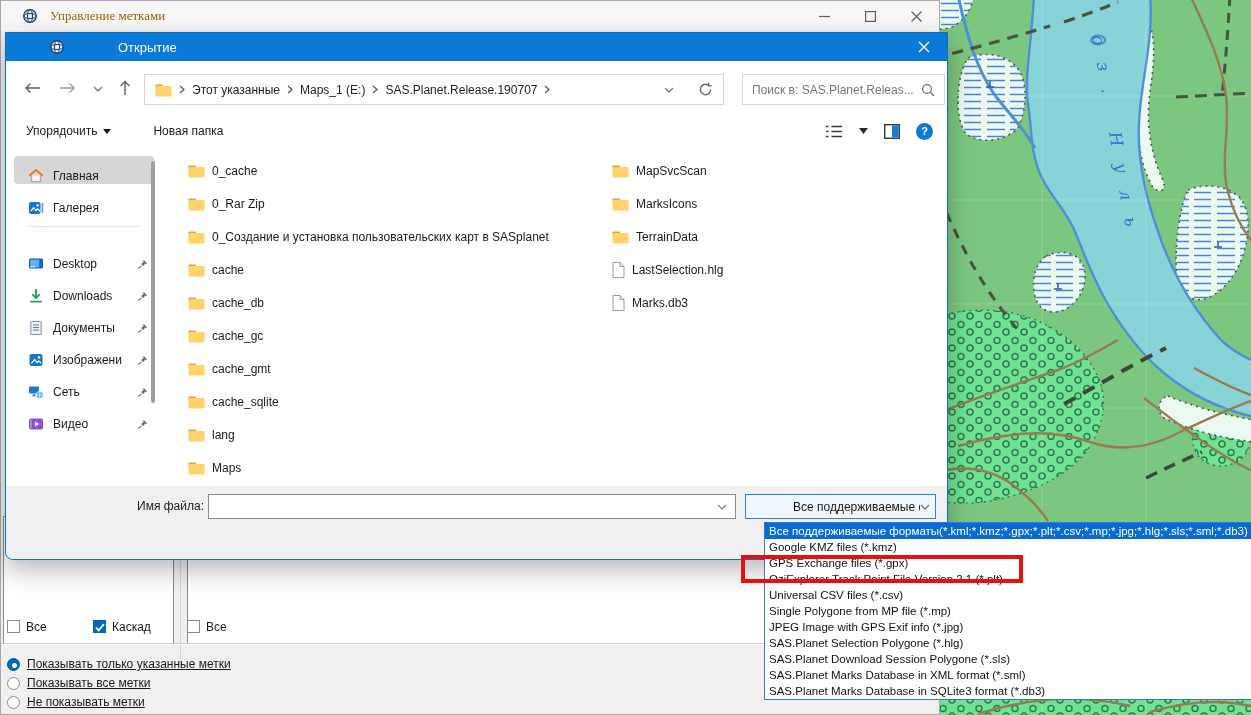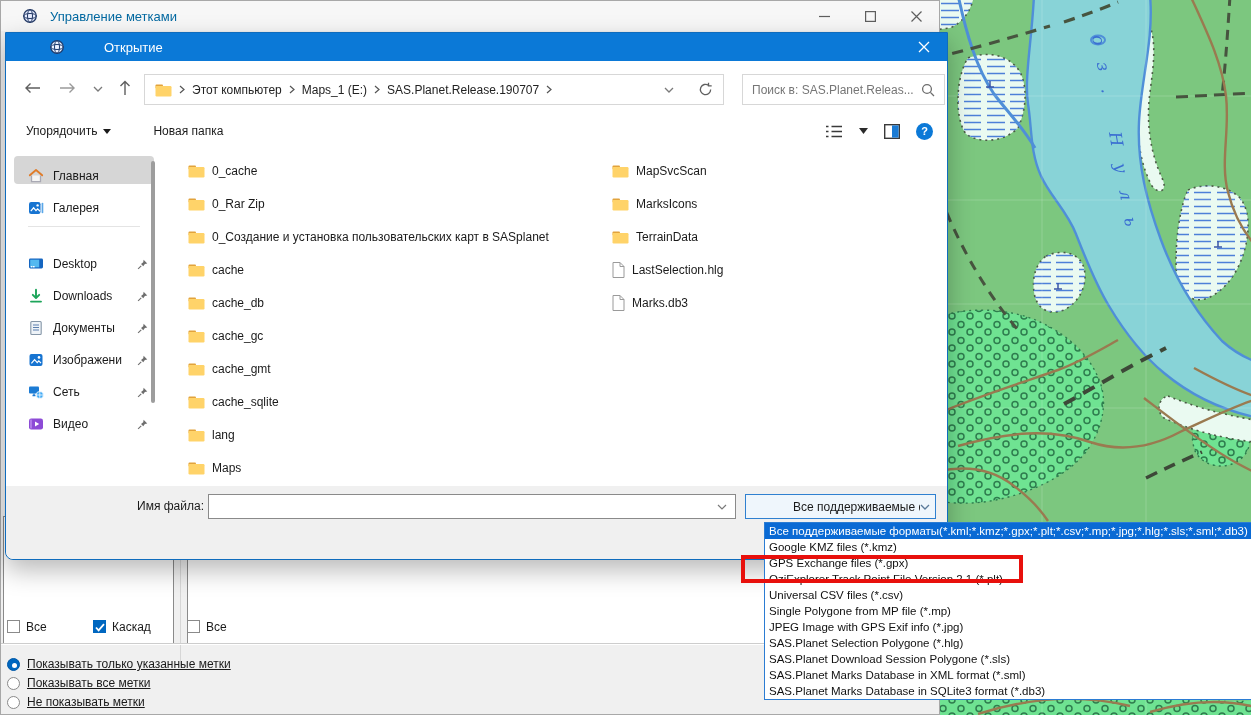--- a/index.html
+++ b/index.html
@@ -4,21 +4,21 @@
 <style>
   * { margin:0; padding:0; box-sizing:border-box; }
   body { font-family:"Liberation Sans",sans-serif; background:#fff; }
   .stage { position:relative; width:1251px; height:715px; overflow:hidden; background:#fff; font-size:12px; color:#1a1a1a; }
 
   
   .map { position:absolute; left:938px; top:0; width:313px; height:715px; z-index:0; }
 
   
   .mainwin { position:absolute; left:0; top:0; width:940px; height:715px; background:#f0f0f0; border:1px solid #a8a8a8; z-index:1; }
-  .mw-titlebar { position:absolute; left:0; top:0; right:0; height:30px; background:#f7f7f7; display:flex; align-items:center; color:#0369a1; }
+  .mw-titlebar { position:absolute; left:0; top:0; right:0; height:30px; background:#f7f7f7; display:flex; align-items:center; color:#a16207;font-family:Liberation Serif, serif; }
   .mw-icon { margin-left:21px; line-height:0; }
   .mw-title { margin-left:12px; font-size:13px; }
   .mw-controls { position:absolute; right:0; top:0; height:30px; display:flex; }
   .mw-btn { width:46px; height:30px; display:flex; align-items:center; justify-content:center; color:#5f5f5f; }
   .mw-body { position:absolute; left:0; top:30px; right:0; bottom:0; background:#f0f0f0; }
   .listbox { position:absolute; background:#fff; border:1px solid #8a8a8a; }
   .lb-left  { left:2px; top:485px; width:171px; height:128px; }
   .lb-right { left:186px; top:485px; width:749px; height:128px; }
   .lb-split { position:absolute; left:179px; top:485px; width:1px; height:150px; background:#d6d6d6; }
   .cb { position:absolute; display:flex; align-items:center; gap:6px; height:15px; }
@@ -28,21 +28,21 @@
   .mw-sep { position:absolute; left:0; right:0; top:612px; border-top:1px solid #cdcdcd; border-bottom:1px solid #ffffff; }
   .radio { position:absolute; display:flex; align-items:center; gap:7px; height:16px;text-decoration:underline; }
   .radio-dot { width:13px; height:13px; border-radius:50%; border:1px solid #8a8a8a; background:#fff; flex:0 0 auto; position:relative; }
   .radio-dot.sel { background:#0067c0; border-color:#0059a8; }
   .radio-dot.sel::after { content:""; position:absolute; left:4px; top:4px; width:5px; height:5px; border-radius:50%; background:#fff; }
 
   
   .dialog { position:absolute; left:5px; top:32px; width:943px; height:528px; background:#fff; border:1px solid #0f6cbd; border-radius:0 0 8px 8px; box-shadow:0 10px 26px rgba(0,0,0,.28); z-index:2; }
   .dlg-titlebar { position:relative; height:28px; background:#0b79d7; display:flex; align-items:center; color:#fff; border-radius:0; }
   .dlg-icon { margin-left:43px; line-height:0; }
-  .dlg-title { margin-left:39px; font-size:13px; }
+  .dlg-title { margin-left:53px; font-size:13px; }
   .dlg-close { position:absolute; right:4px; top:0; width:38px; height:28px; display:flex; align-items:center; justify-content:center; }
   .dlg-nav { position:relative; height:52px; background:#fff; }
   .nav-ico { position:absolute; top:21px; line-height:0; }
   .crumbbox { position:absolute; left:138px; top:13px; width:580px; height:31px; border:1px solid #d7d7d7; display:flex; align-items:center; padding:0 10px; gap:7px; }
   .crumb { color:#222; white-space:nowrap; }
   .crumb-right { margin-left:auto; display:flex; align-items:center; gap:24px; }
   .searchbox { position:absolute; left:736px; top:13px; width:203px; height:31px; border:1px solid #d7d7d7; display:flex; align-items:center; padding:0 9px; color:#767676; }
   .searchbox .ph { white-space:nowrap; overflow:hidden; flex:1; }
   .dlg-toolbar { position:relative; height:36px; display:flex; align-items:center; background:#fff; }
   .tb-item { display:flex; align-items:center; gap:6px; color:#1b1b1b; }
@@ -260,21 +260,21 @@
           </svg></span>
 
       <div class="crumbbox">
         <span class="ico"><svg width="17" height="14" viewBox="0 0 17 14">
               <rect x="0.5" y="1.5" width="7.5" height="4" rx="1" fill="#e2a33c"></rect>
               <rect x="0.5" y="3" width="16" height="10.5" rx="1.2" fill="#ffd369"></rect>
             </svg></span>
         <span class="ico"><svg width="6" height="9" viewBox="0 0 6 9">
               <path d="M1 1l4 3.5L1 8" fill="none" stroke="#555" stroke-width="1.2"></path>
             </svg></span>
-        <span class="crumb">Этот компьютер</span>
+        <span class="crumb">Этот указанные</span>
         <span class="ico"><svg width="6" height="9" viewBox="0 0 6 9">
               <path d="M1 1l4 3.5L1 8" fill="none" stroke="#555" stroke-width="1.2"></path>
             </svg></span>
         <span class="crumb">Maps_1 (E:)</span>
         <span class="ico"><svg width="6" height="9" viewBox="0 0 6 9">
               <path d="M1 1l4 3.5L1 8" fill="none" stroke="#555" stroke-width="1.2"></path>
             </svg></span>
         <span class="crumb">SAS.Planet.Release.190707</span>
         <span class="ico"><svg width="6" height="9" viewBox="0 0 6 9">
               <path d="M1 1l4 3.5L1 8" fill="none" stroke="#555" stroke-width="1.2"></path>

